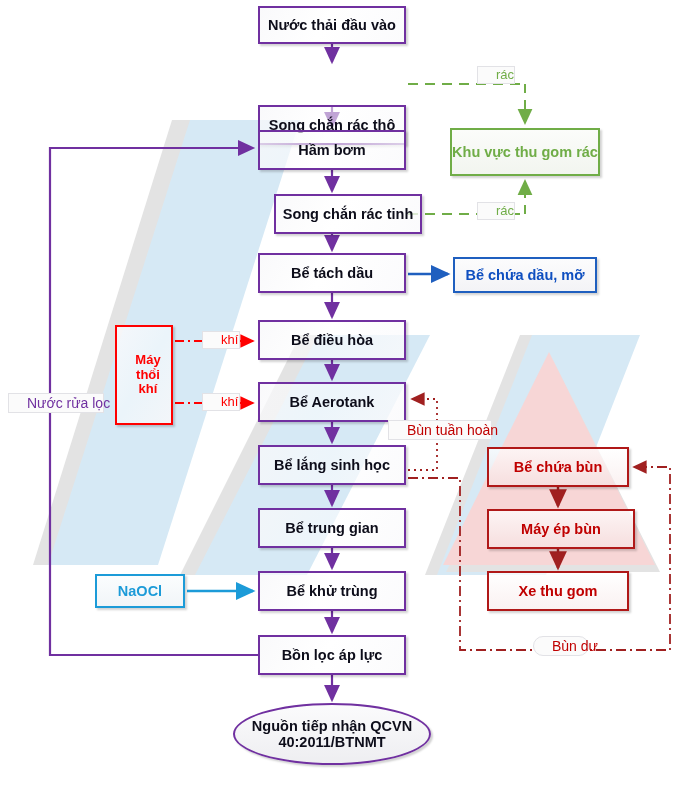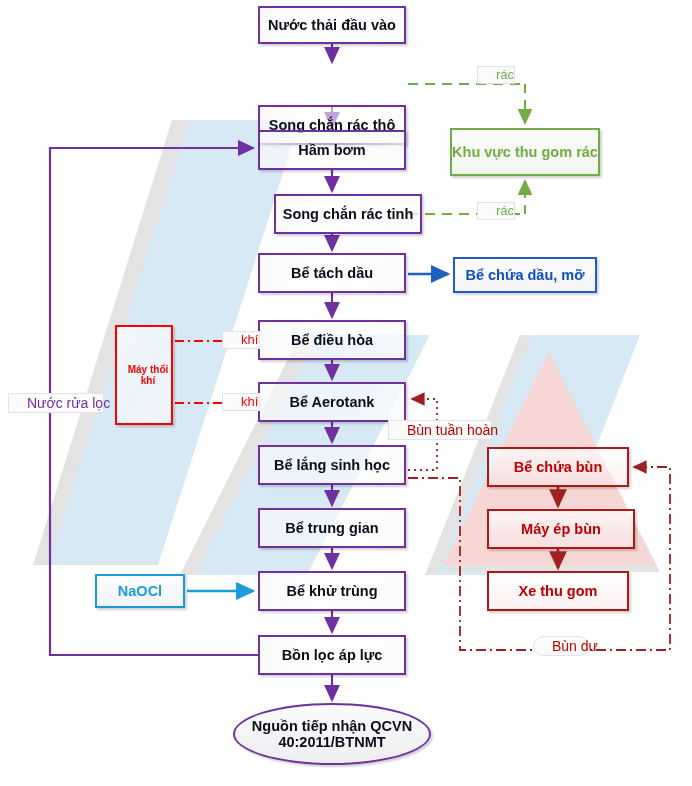--- a/index.html
+++ b/index.html
@@ -39,21 +39,21 @@
   }
   .node.cyan{
      border:2px solid #1C9BD8;
      background:linear-gradient(180deg,#fbfdfe 0%,#f1f5f8 100%);
      color:#1C9BD8;font-size:14.5px;
      box-shadow:2px 2px 2px rgba(0,0,0,.18);
   }
   .node.redline{
      border:2px solid #FF0000;
      background:linear-gradient(120deg,rgba(250,250,252,.85) 0%,rgba(255,255,255,.5) 50%,rgba(248,248,250,.85) 100%);
-     color:#FF0000;font-size:10px;
+     color:#FF0000;font-size:13px;
      box-shadow:2px 2px 2px rgba(0,0,0,.18);
      padding-left:8px;
   }
   .node.darkred{
      border:2px solid #B01818;
      background:linear-gradient(180deg,rgba(255,255,255,.72) 0%,rgba(246,230,230,.55) 100%);
      color:#C00000;font-size:14.5px;
      box-shadow:2px 2px 2px rgba(0,0,0,.18);
   }
   .node.ellipse{
@@ -61,21 +61,21 @@
      background:linear-gradient(180deg,#fbfbfc 0%,#eeeef1 100%);
      color:#0d0d1a;font-size:14.5px;
      box-shadow:2px 2px 2px rgba(0,0,0,.18);
   }
 
   
   .elabel{position:absolute;box-sizing:border-box;
           background:#fbfbfb;border:1px solid #e2e2e6;
           padding:0 18px;font-size:13px;line-height:16px;white-space:nowrap;}
   .elabel.green{color:#70AD47;}
-  .elabel.red{color:#FF0000;margin-left:20px;}
+  .elabel.red{color:#FF0000;}
   .elabel.dkred{color:#C00000;font-size:14px;line-height:18px;}
   .elabel.purple{color:#7030A0;font-size:14px;line-height:18px;}
 </style>
 </head>
 <body>
 
 <div id="stage">
 
   <svg class="bg-svg" viewBox="0 0 692 786" xmlns="http://www.w3.org/2000/svg">
 

